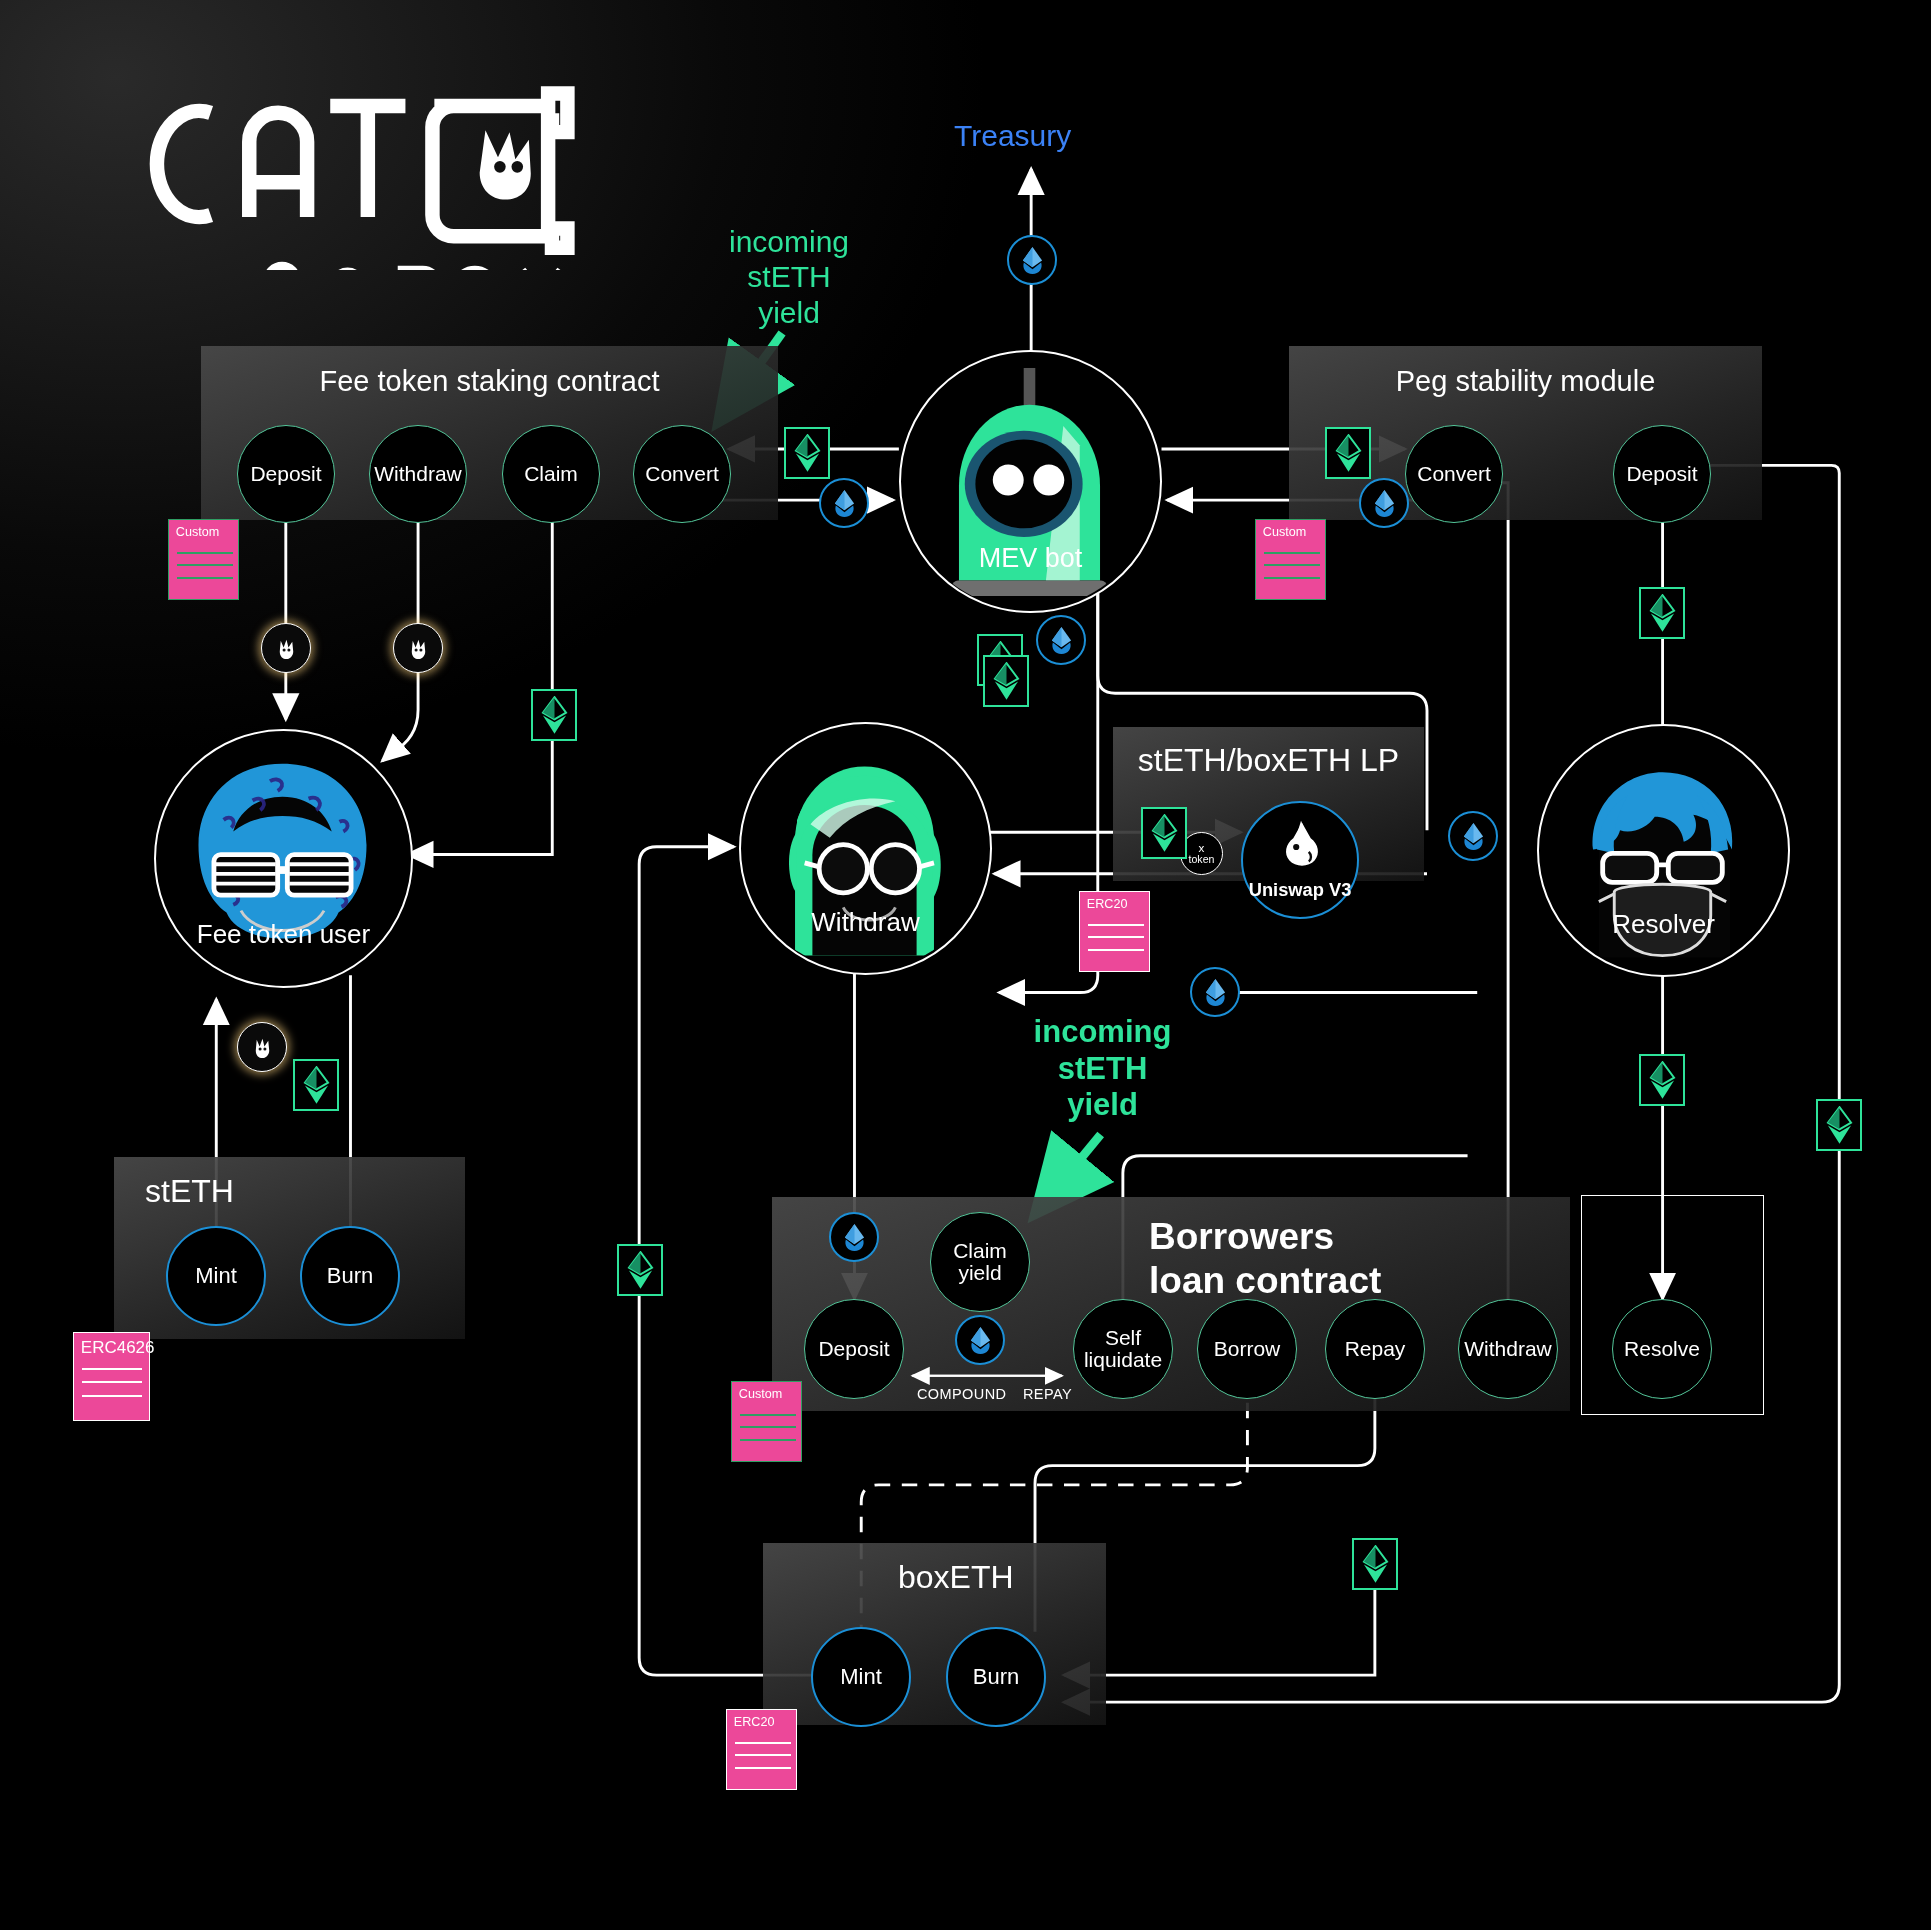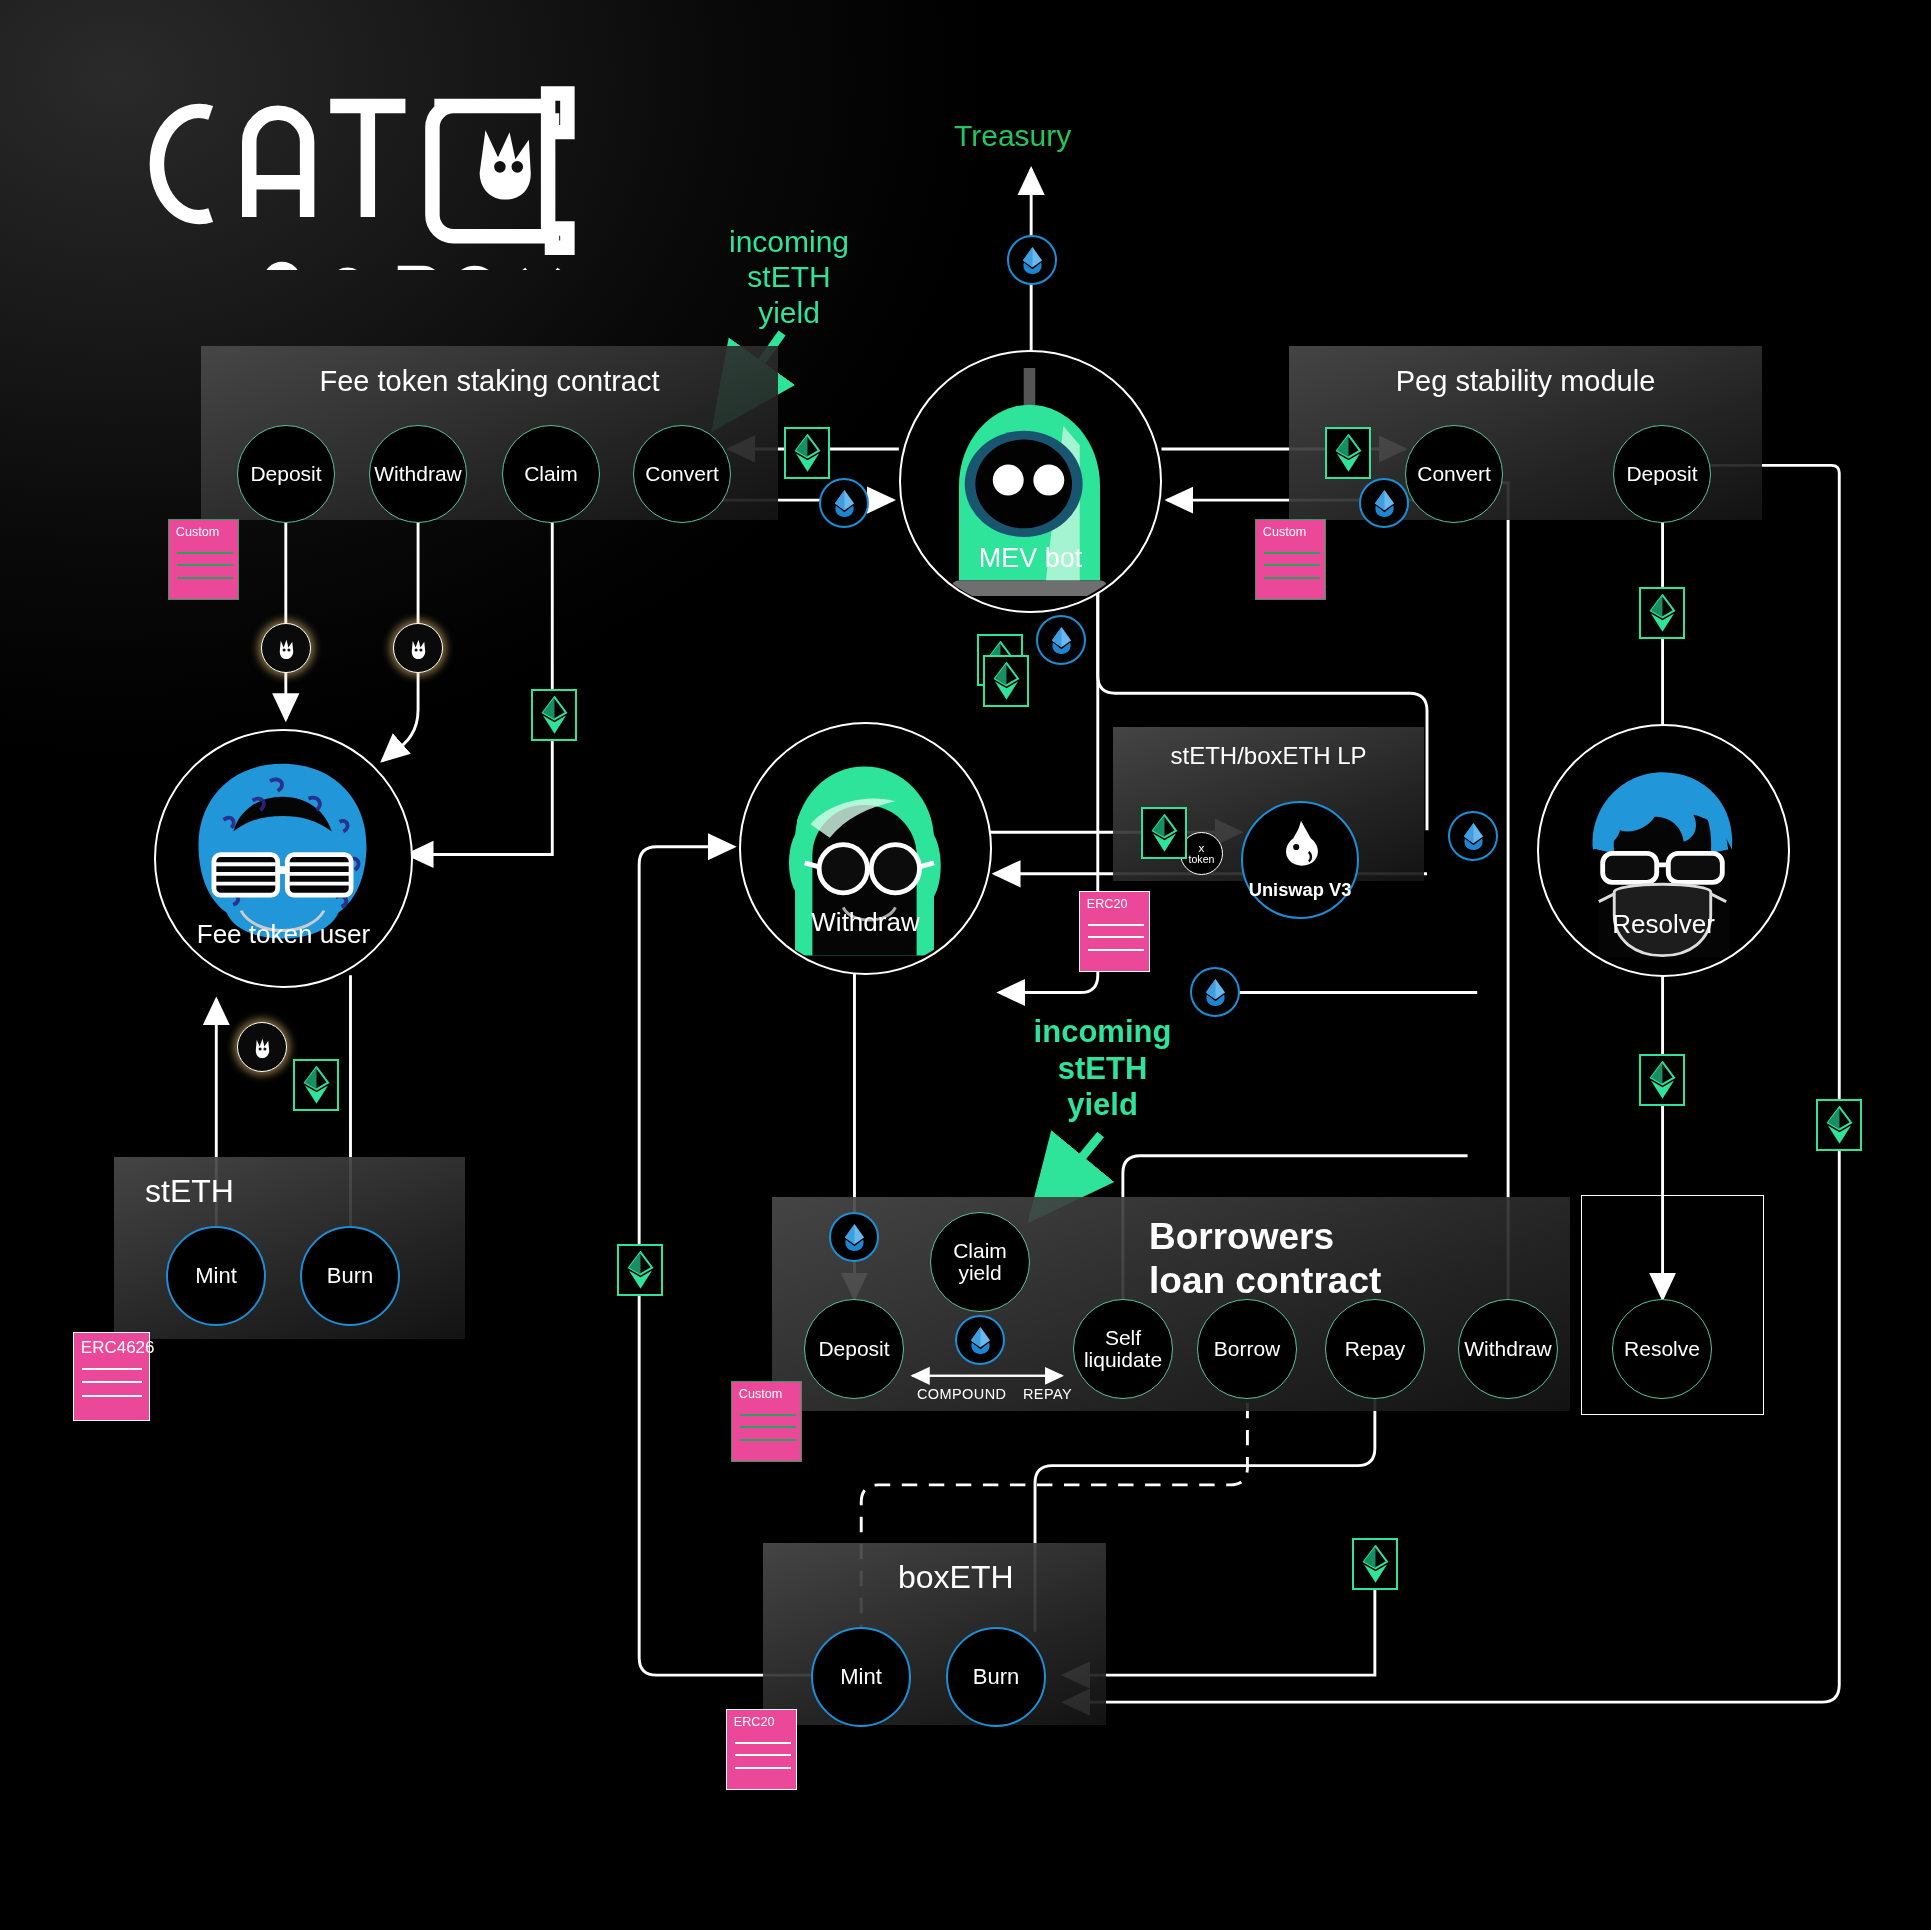--- a/index.html
+++ b/index.html
@@ -60,21 +60,21 @@
   }
   .cat-badge{
     position:absolute;border-radius:50%;box-sizing:border-box;
     border:1.9px solid #ffffff;background:#0a0a0a;
     display:flex;align-items:center;justify-content:center;
     box-shadow:0 0 8.7px 2.9px rgba(255,214,130,.55);
   }
   
   .annot{position:absolute;color:#2ee39a;text-align:center;line-height:1.18;}
   .annot.bold{font-weight:bold;}
-  .freetext{position:absolute;color:#22c55e;}
+  .freetext{position:absolute;color:#3b82f6;}
   .minilabel{position:absolute;color:#fff;letter-spacing:0.4px;}
   .uniswap-name{position:absolute;color:#fff;font-weight:bold;text-align:center;width:100%;}
   .xtoken{
     position:absolute;border-radius:50%;border:1px solid #fff;background:#000;
     display:flex;align-items:center;justify-content:center;flex-direction:column;
     color:#fff;line-height:1;
   }
   .resolve-box{position:absolute;border:1.9px solid #fff;box-sizing:border-box;}
 </style>
 </head>
@@ -184,21 +184,21 @@
   </div>
 </div>
 
 <div class="panel" style="left:201px;top:346px;width:577px;height:174px;"></div>
 <div class="panel-title" style="left:201px;top:365px;width:577px;text-align:center;font-size:29px;">Fee token staking contract</div>
 
 <div class="panel" style="left:1289px;top:346px;width:473px;height:174px;"></div>
 <div class="panel-title" style="left:1289px;top:365px;width:473px;text-align:center;font-size:29px;">Peg stability module</div>
 
 <div class="panel" style="left:1113px;top:727px;width:311px;height:154px;"></div>
-<div class="panel-title" style="left:1113px;top:742px;width:311px;text-align:center;font-size:24px;">stETH/boxETH LP</div>
+<div class="panel-title" style="left:1113px;top:742px;width:311px;text-align:center;font-size:32px;">stETH/boxETH LP</div>
 
 <div class="panel" style="left:114px;top:1157px;width:351px;height:182px;"></div>
 <div class="panel-title" style="left:145px;top:1173px;font-size:32px;">stETH</div>
 
 <div class="panel" style="left:772px;top:1197px;width:798px;height:214px;"></div>
 <div class="panel-title" style="left:1149px;top:1215px;width:406px;text-align:left;font-size:37px;line-height:1.18;white-space:pre;font-weight:bold;">Borrowers
 loan contract</div>
 
 <div class="panel" style="left:763px;top:1543px;width:343px;height:182px;"></div>
 <div class="panel-title" style="left:898px;top:1559px;font-size:32px;">boxETH</div>

